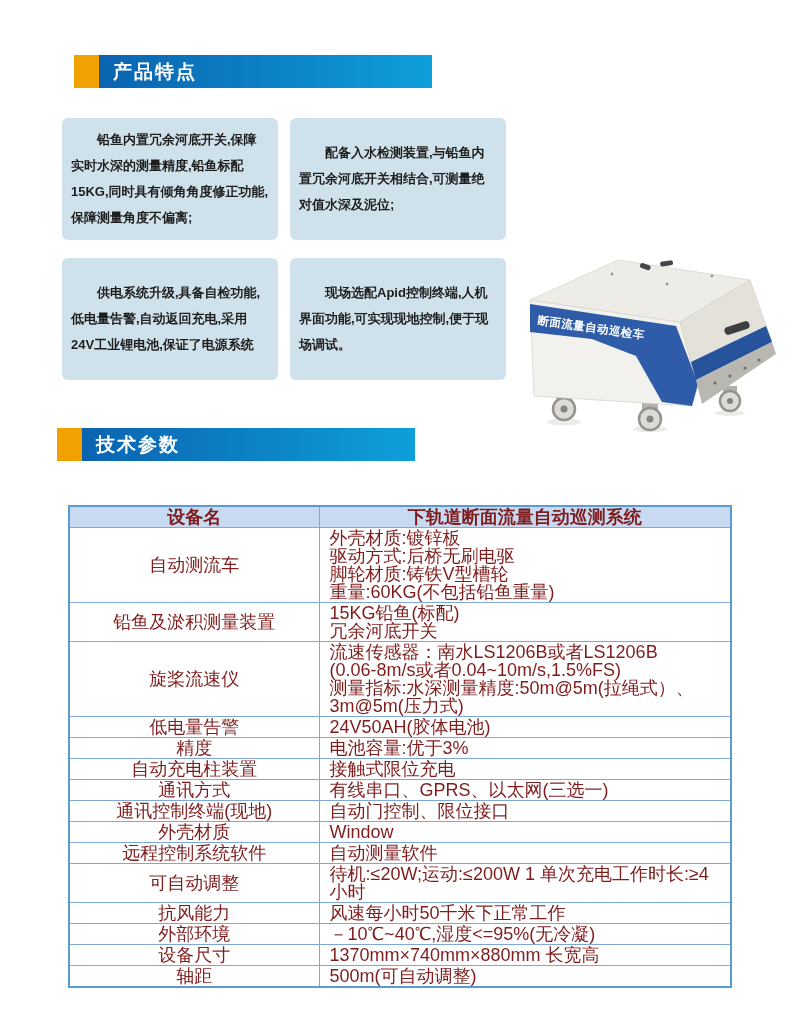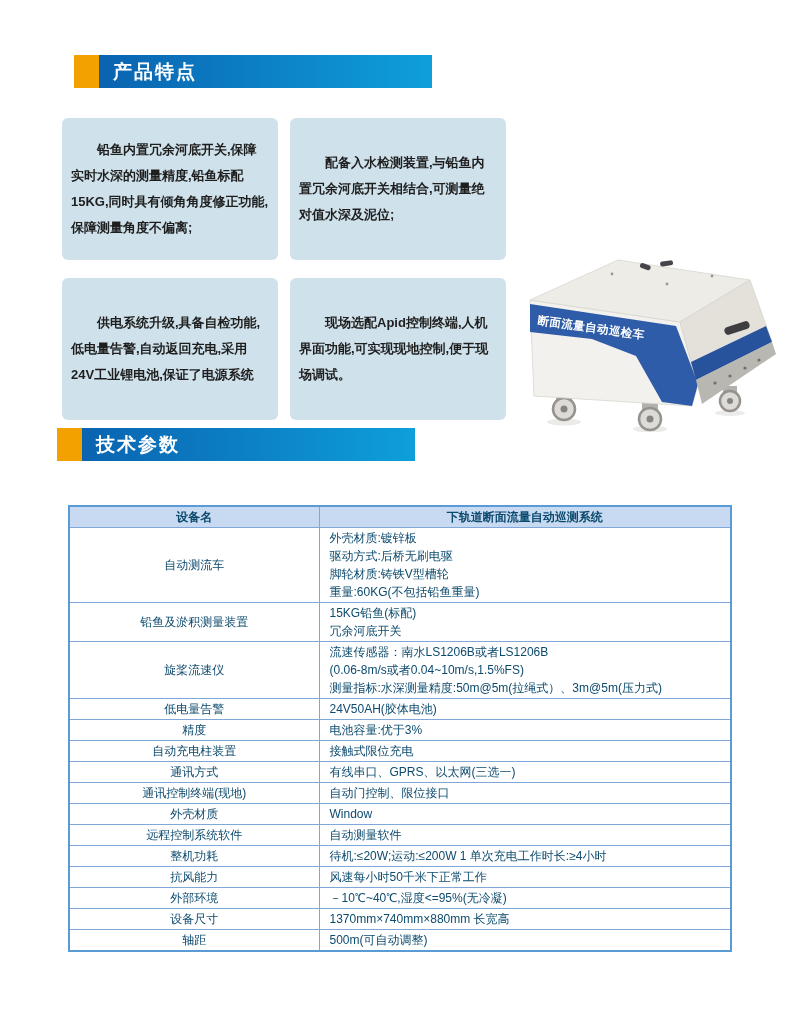--- a/index.html
+++ b/index.html
@@ -18,36 +18,36 @@
   }
   #banner-features { left:74px; top:55px; }
   #banner-specs    { left:57px; top:428px;border-radius:12px; }
 
   
   .feature-grid {
     position:absolute; left:62px; top:118px; width:444px;
     display:grid; grid-template-columns:216px 216px; gap:18px 12px;
   }
   .feature-box {
-    width:216px; height:142px; background:#CFE1EA; border-radius:6px;
+    width:216px; height:122px; background:#CFE1EA; border-radius:6px;
     display:flex; align-items:center; padding:6px 9px;
   }
   .feature-box p {
     font-size:13px; font-weight:bold; color:#1e1e1e;
     line-height:26px; text-indent:2em; width:100%;
   }
 
   
   .product-figure { position:absolute; left:502px; top:240px; width:283px; height:192px; }
 
   
   .spec-table {
     position:absolute; left:68px; top:505px; width:664px;
     border-collapse:collapse; table-layout:fixed;
-    border:2px solid #5B9BD5; font-size:12px; color:#0c4a6e;
+    border:2px solid #5B9BD5; font-size:18px; color:#7f1d1d;
   }
   .spec-table td { border:1px solid #7FA8D9; vertical-align:middle; }
   .spec-table td.c1 { width:250px; text-align:center; padding:1px 4px; line-height:18px; }
   .spec-table td.c2 { width:414px; text-align:left; padding:1px 10px; line-height:18px; white-space:pre-line; }
   .spec-table tr.head td { background:#C8DAF1; text-align:center; font-weight:bold; line-height:18px; }
 </style>
 </head>
 <body>
 
 <div class="page">
@@ -168,21 +168,21 @@
       </tr>
       <tr>
         <td class="c1">外壳材质</td>
         <td class="c2">Window</td>
       </tr>
       <tr>
         <td class="c1">远程控制系统软件</td>
         <td class="c2">自动测量软件</td>
       </tr>
       <tr>
-        <td class="c1">整机功耗</td>
+        <td class="c1">可自动调整</td>
         <td class="c2">待机:≤20W;运动:≤200W 1 单次充电工作时长:≥4小时</td>
       </tr>
       <tr>
         <td class="c1">抗风能力</td>
         <td class="c2">风速每小时50千米下正常工作</td>
       </tr>
       <tr>
         <td class="c1">外部环境</td>
         <td class="c2">－10℃~40℃,湿度&lt;=95%(无冷凝)</td>
       </tr>

